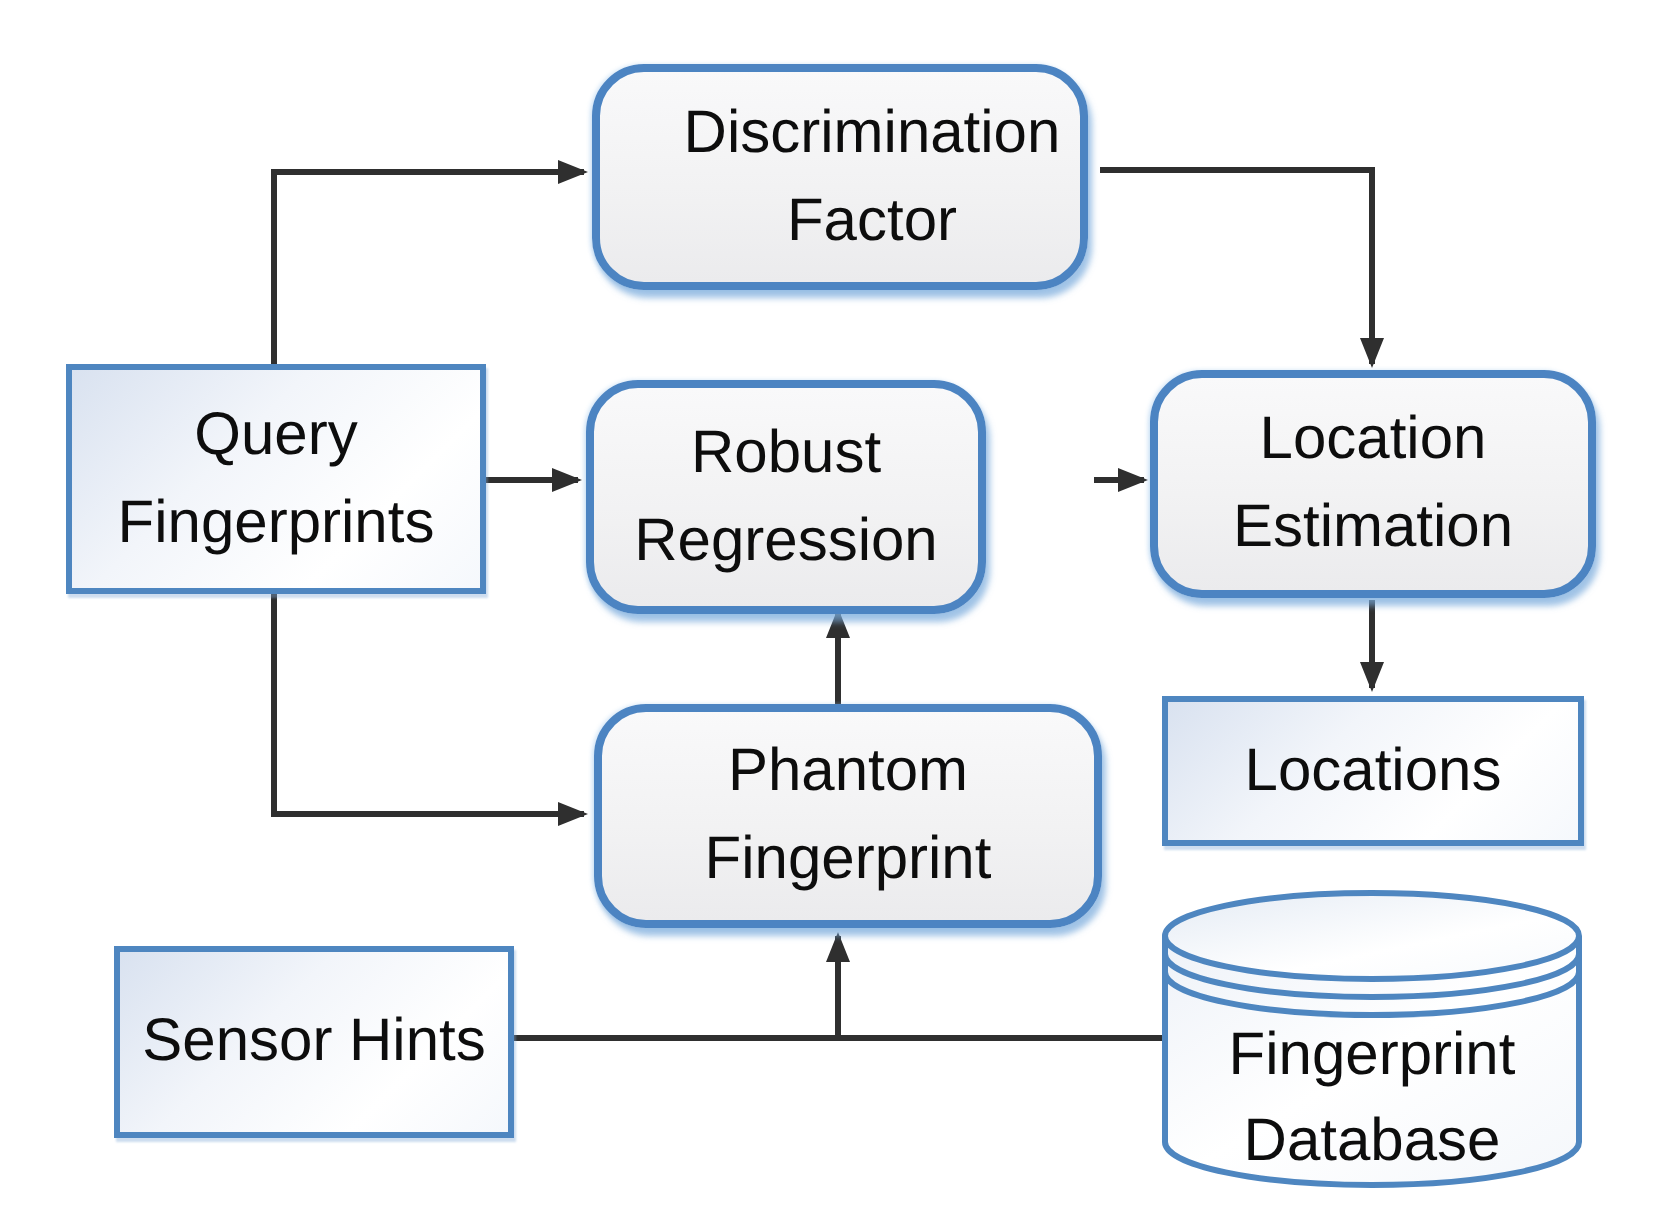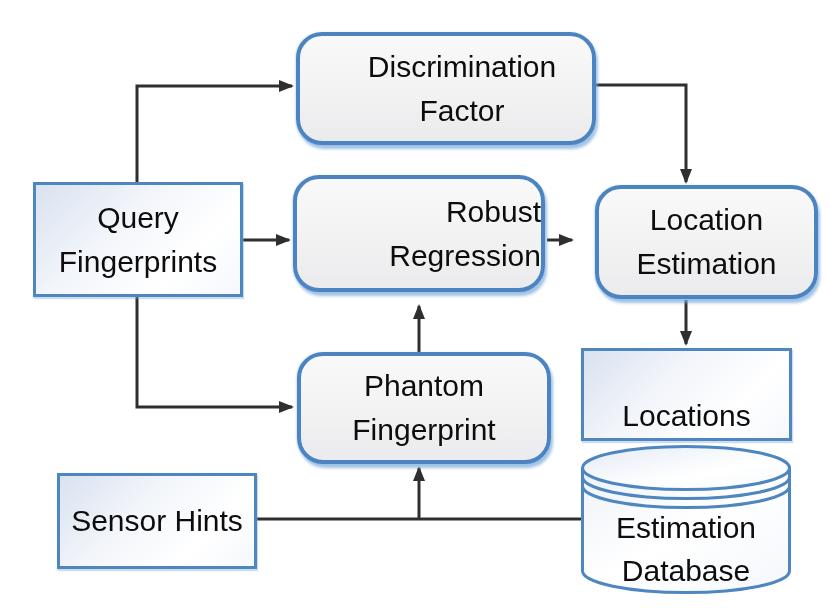--- a/index.html
+++ b/index.html
@@ -37,26 +37,26 @@
     border: 4px solid #4c84c2;
     border-radius: 26px;
     background: linear-gradient(180deg, #f9f9fa 0%, #f2f2f3 55%, #ebebed 100%);
     box-shadow: 2px 4px 3px rgba(120,170,220,0.70), -1px 0px 2px rgba(150,195,235,0.45);
   }
   .rect {
     border: 3px solid #4e86c0;
     background: linear-gradient(135deg, #d9e2f0 0%, #f2f5fa 38%, #ffffff 72%, #f5f8fc 100%);
     box-shadow: 1px 2px 1px rgba(130,170,215,0.40);
   }
-  #node-discrimination-factor { left: 296px; top: 32px;  width: 300px; height: 113px; padding-left: 32px; }
+  #node-discrimination-factor { left: 296px; top: 32px;  width: 248px; height: 113px; padding-left: 32px; }
   #node-query-fingerprints    { left: 33px;  top: 182px; width: 210px; height: 115px; }
-  #node-robust-regression     { left: 293px; top: 175px; width: 252px; height: 117px; text-align: right; }
-  #node-location-estimation   { left: 575px; top: 185px; width: 223px; height: 114px; margin-left: 20px; }
+  #node-robust-regression     { left: 293px; top: 190px; width: 200px; height: 117px; }
+  #node-location-estimation   { left: 575px; top: 185px; width: 223px; height: 114px; }
   #node-phantom-fingerprint   { left: 297px; top: 352px; width: 254px; height: 112px; }
-  #node-locations             { left: 581px; top: 348px; width: 211px; height: 93px; align-items: flex-end; }
+  #node-locations             { left: 581px; top: 348px; width: 211px; height: 75px; }
   #node-sensor-hints          { left: 57px;  top: 473px; width: 200px; height: 96px; }
   #node-fingerprint-database  {
     left: 580px; top: 444px; width: 212px; height: 152px;
     position: absolute;
   }
   #node-fingerprint-database .db-shape {
     position: absolute; left: 0; top: 0;
   }
   #node-fingerprint-database .db-label {
     position: absolute;
@@ -132,16 +132,16 @@
           <stop offset="0" stop-color="#e4ebf4"></stop>
           <stop offset="0.6" stop-color="#ffffff"></stop>
           <stop offset="1" stop-color="#f6f9fc"></stop>
         </linearGradient>
       </defs>
       <path d="M2.5,24 L2.5,127 A103.5,21.5 0 0 0 209.5,127 L209.5,24" fill="url(#dbBody)" stroke="#4e86c0" stroke-width="3"></path>
       <ellipse cx="106" cy="24" rx="103.5" ry="21.5" fill="url(#dbTop)" stroke="#4e86c0" stroke-width="3"></ellipse>
       <path d="M2.5,33 A103.5,21.5 0 0 0 209.5,33" fill="none" stroke="#4e86c0" stroke-width="3"></path>
       <path d="M2.5,42 A103.5,21.5 0 0 0 209.5,42" fill="none" stroke="#4e86c0" stroke-width="3"></path>
     </svg>
-    <div class="db-label">Estimation Database</div>
+    <div class="db-label">Fingerprint Database</div>
   </div>
 
 </div>
 
 </body></html>

